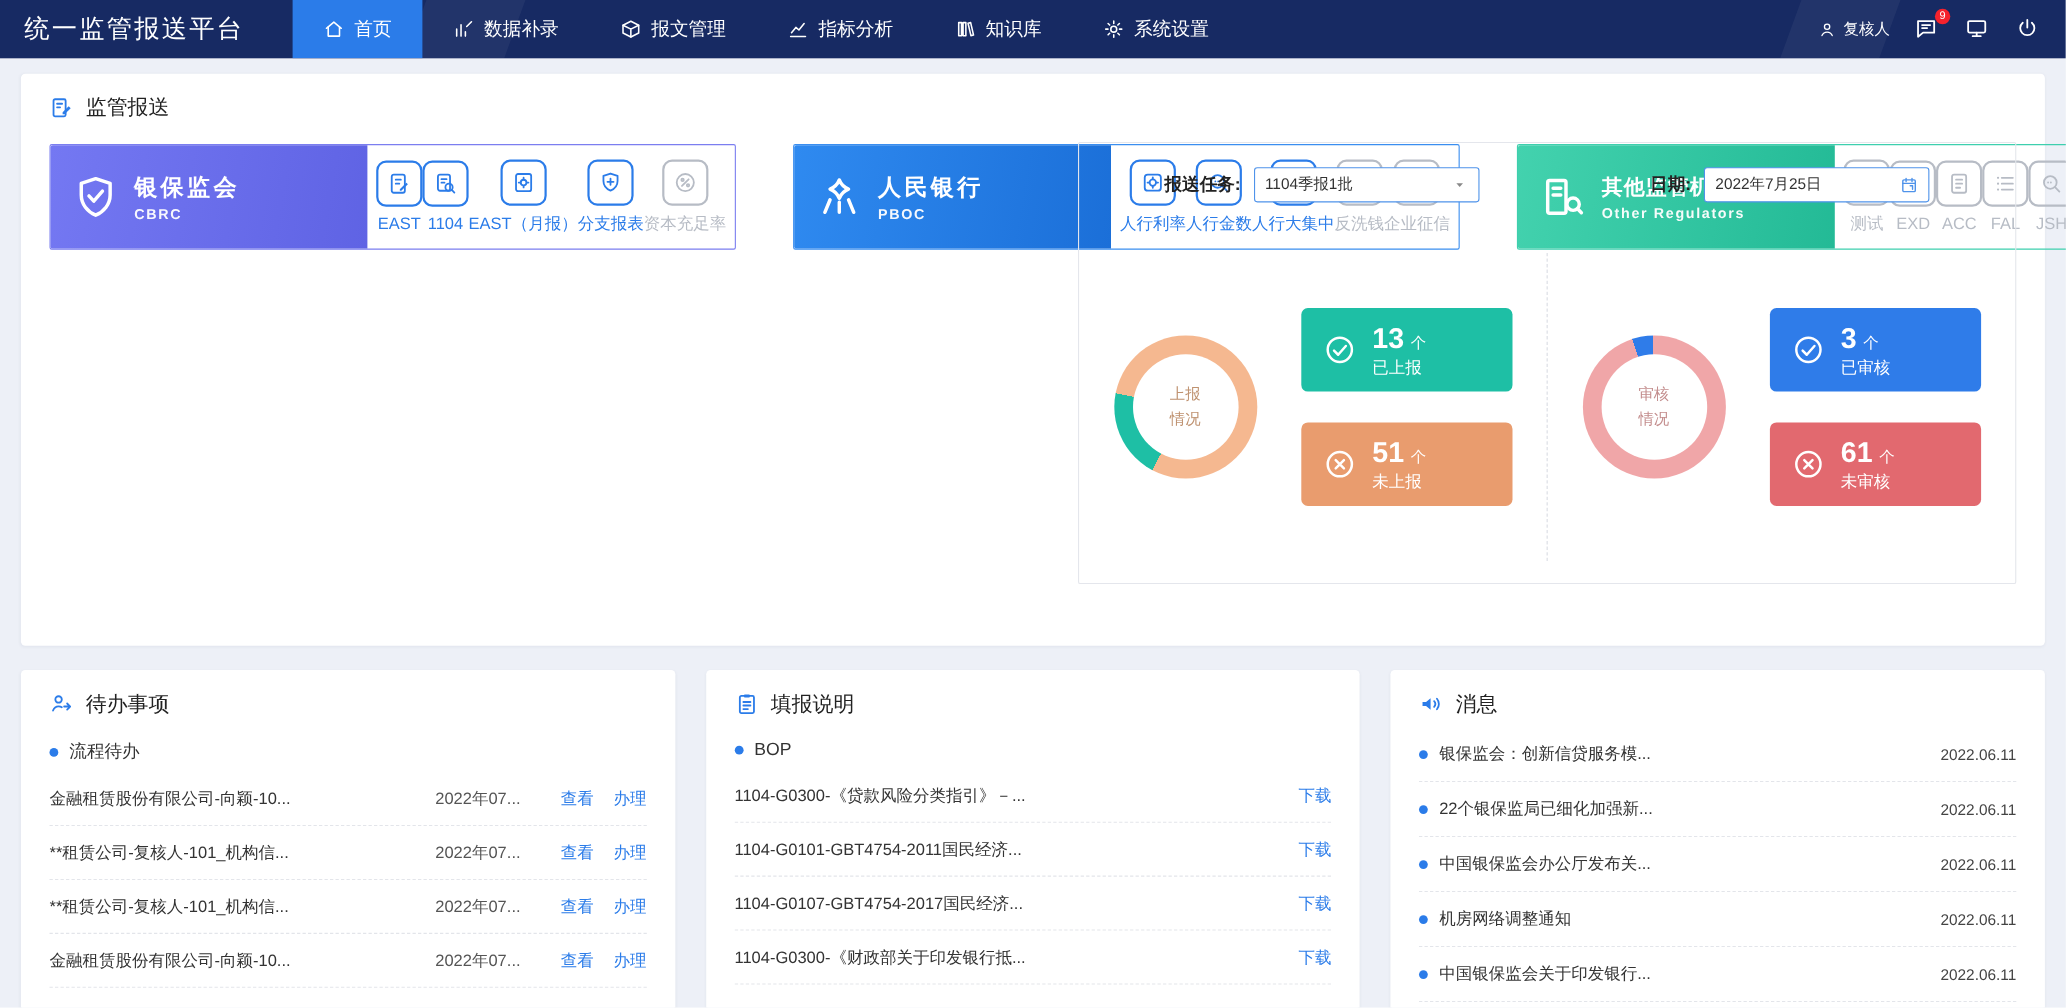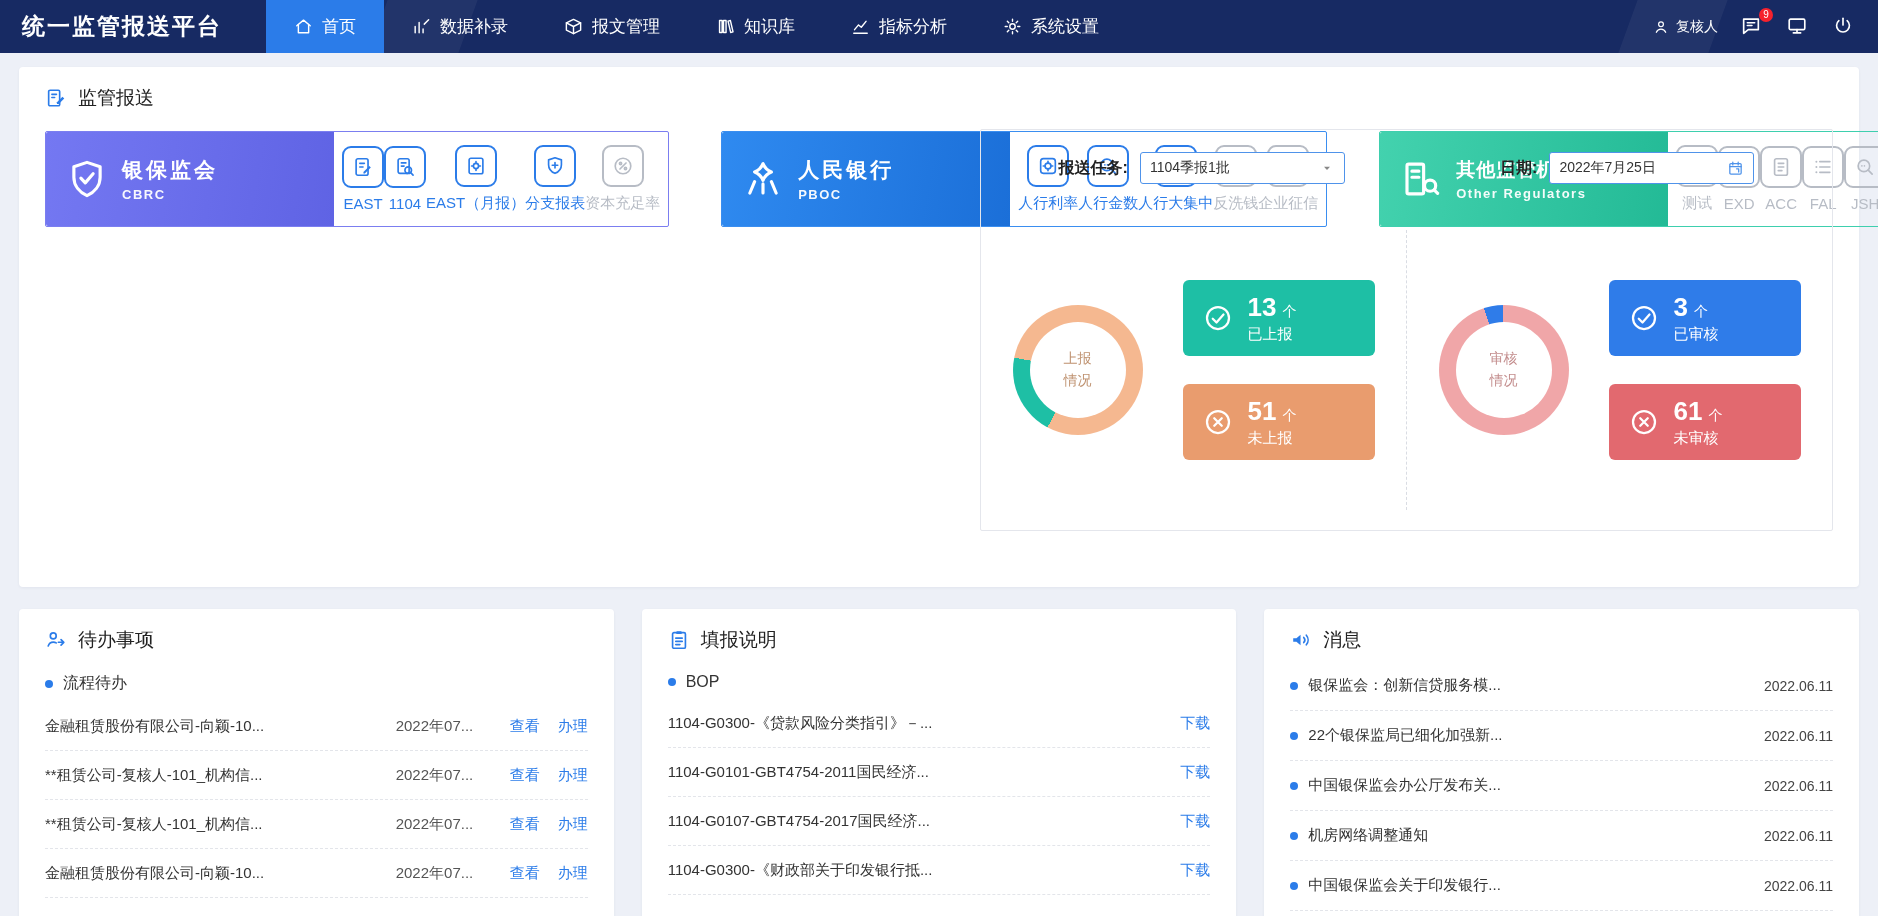--- a/index.html
+++ b/index.html
@@ -4,21 +4,21 @@
 <style>
   *{box-sizing:border-box;margin:0;padding:0}
   html,body{width:1878px;height:916px;overflow:hidden}
   body{font-family:"Liberation Sans","DejaVu Sans",sans-serif;background:#edf0f7;color:#333}
   .icn{display:inline-flex;width:18px;height:18px;flex:none}
   .icn svg{width:100%;height:100%}
 
   
   .topbar{height:53px;background:#172a63;display:flex;align-items:stretch;position:relative;color:#fff;overflow:hidden}
   .deco{position:absolute;top:0;bottom:0;width:90px;background:rgba(255,255,255,.05);transform:skewX(-20deg)}
-  .logo{display:flex;align-items:center;font-size:23px;font-weight:bold;padding:0 30px 0 22px;letter-spacing:2px;position:relative}
+  .logo{display:flex;align-items:center;font-size:23px;font-weight:normal;padding:0 30px 0 22px;letter-spacing:2px;position:relative}
   .nav{display:flex;align-items:stretch;margin-left:14px;position:relative}
   .nav-item{display:flex;align-items:center;gap:9px;padding:0 28px;font-size:17px;cursor:pointer}
   .nav-item .icn{width:19px;height:19px}
   .nav-item.active{background:#2b7ce9}
   .topbar-right{margin-left:auto;display:flex;align-items:center;gap:22px;padding-right:22px;position:relative}
   .user{display:flex;align-items:center;gap:7px;font-size:14px;cursor:pointer}
   .user .icn{width:16px;height:16px}
   .hbtn{position:relative;width:24px;height:24px;cursor:pointer}
   .hbtn .icn{width:22px;height:22px}
   .badge{position:absolute;top:-7px;right:-9px;background:#f5222d;color:#fff;font-size:10px;line-height:1;padding:2px 4px;border-radius:8px;min-width:14px;text-align:center}
@@ -120,34 +120,34 @@
           <svg viewBox="0 0 24 24" fill="none" stroke="currentColor" stroke-width="1.8" stroke-linecap="round" stroke-linejoin="round">
             <path d="M12 3l9 4.5v9L12 21l-9-4.5v-9L12 3z"></path>
             <path d="M3 7.5 12 12l9-4.5M12 12v9"></path>
           </svg>
         </span>
         <span class="nav-label">报文管理</span>
       </div>
       <div class="nav-item">
         <span class="icn">
           <svg viewBox="0 0 24 24" fill="none" stroke="currentColor" stroke-width="1.8" stroke-linecap="round" stroke-linejoin="round">
+            <path d="M3.5 20.5h17"></path>
+            <path d="m4.5 16 5-6 3.5 3 6-7.5"></path>
+          </svg>
+        </span>
+        <span class="nav-label">指标分析</span>
+      </div>
+      <div class="nav-item">
+        <span class="icn">
+          <svg viewBox="0 0 24 24" fill="none" stroke="currentColor" stroke-width="1.8" stroke-linecap="round" stroke-linejoin="round">
             <path d="M4.5 4.5h3.2v15H4.5zM9.5 4.5h3.2v15H9.5z"></path>
             <path d="m15.2 5.2 3-.7 3.3 14.3-3 .7z"></path>
           </svg>
         </span>
         <span class="nav-label">知识库</span>
-      </div>
-      <div class="nav-item">
-        <span class="icn">
-          <svg viewBox="0 0 24 24" fill="none" stroke="currentColor" stroke-width="1.8" stroke-linecap="round" stroke-linejoin="round">
-            <path d="M3.5 20.5h17"></path>
-            <path d="m4.5 16 5-6 3.5 3 6-7.5"></path>
-          </svg>
-        </span>
-        <span class="nav-label">指标分析</span>
       </div>
       <div class="nav-item">
         <span class="icn">
           <svg viewBox="0 0 24 24" fill="none" stroke="currentColor" stroke-width="1.8" stroke-linecap="round" stroke-linejoin="round">
             <circle cx="12" cy="12" r="3.4"></circle>
             <path d="M12 2.8v2.6M12 18.6v2.6M2.8 12h2.6M18.6 12h2.6M5.5 5.5l1.8 1.8M16.7 16.7l1.8 1.8M18.5 5.5l-1.8 1.8M7.3 16.7l-1.8 1.8"></path>
           </svg>
         </span>
         <span class="nav-label">系统设置</span>
       </div>

